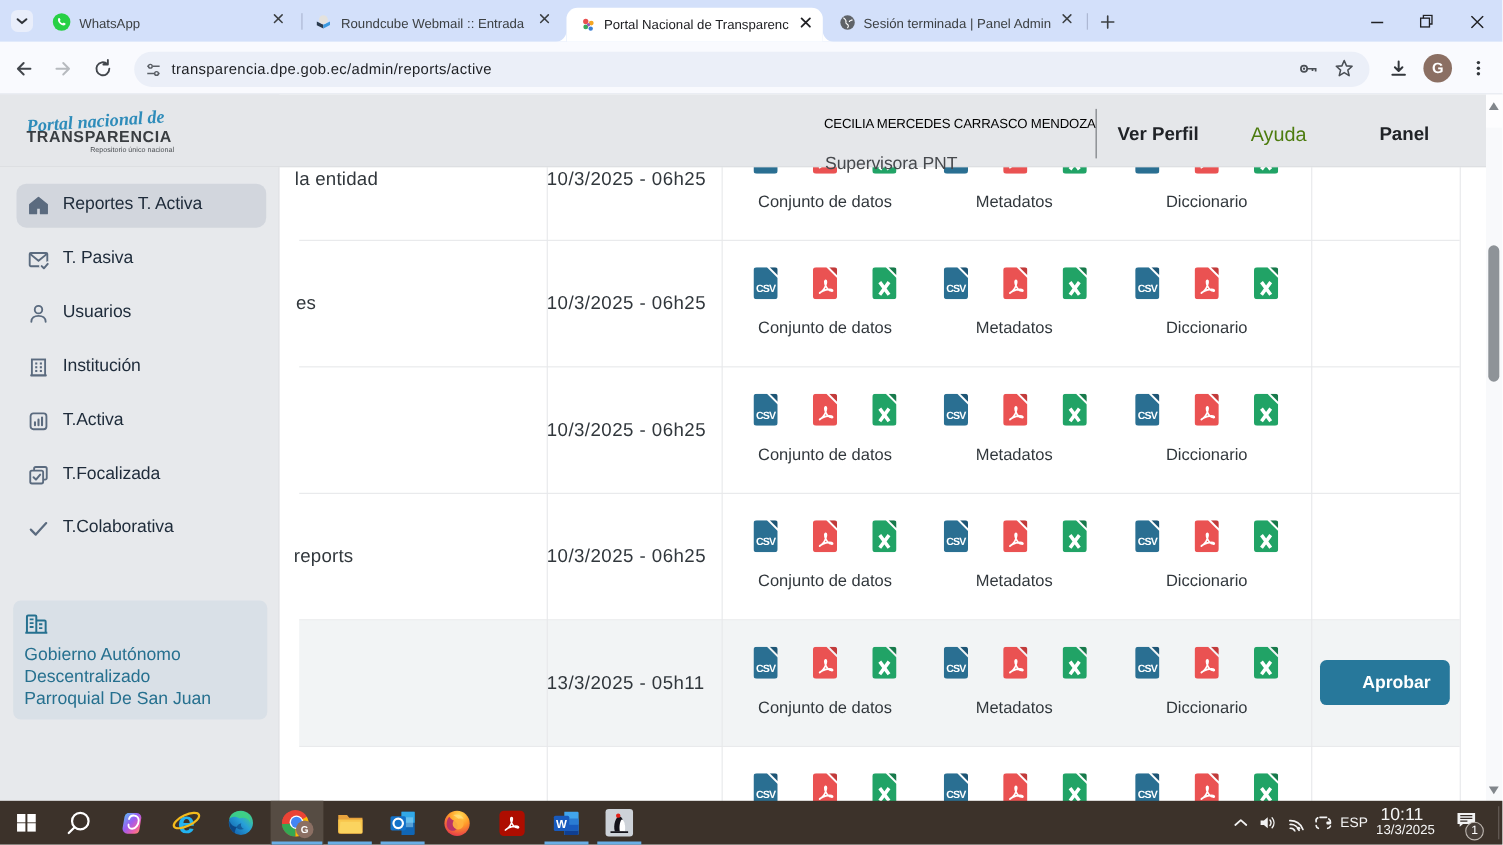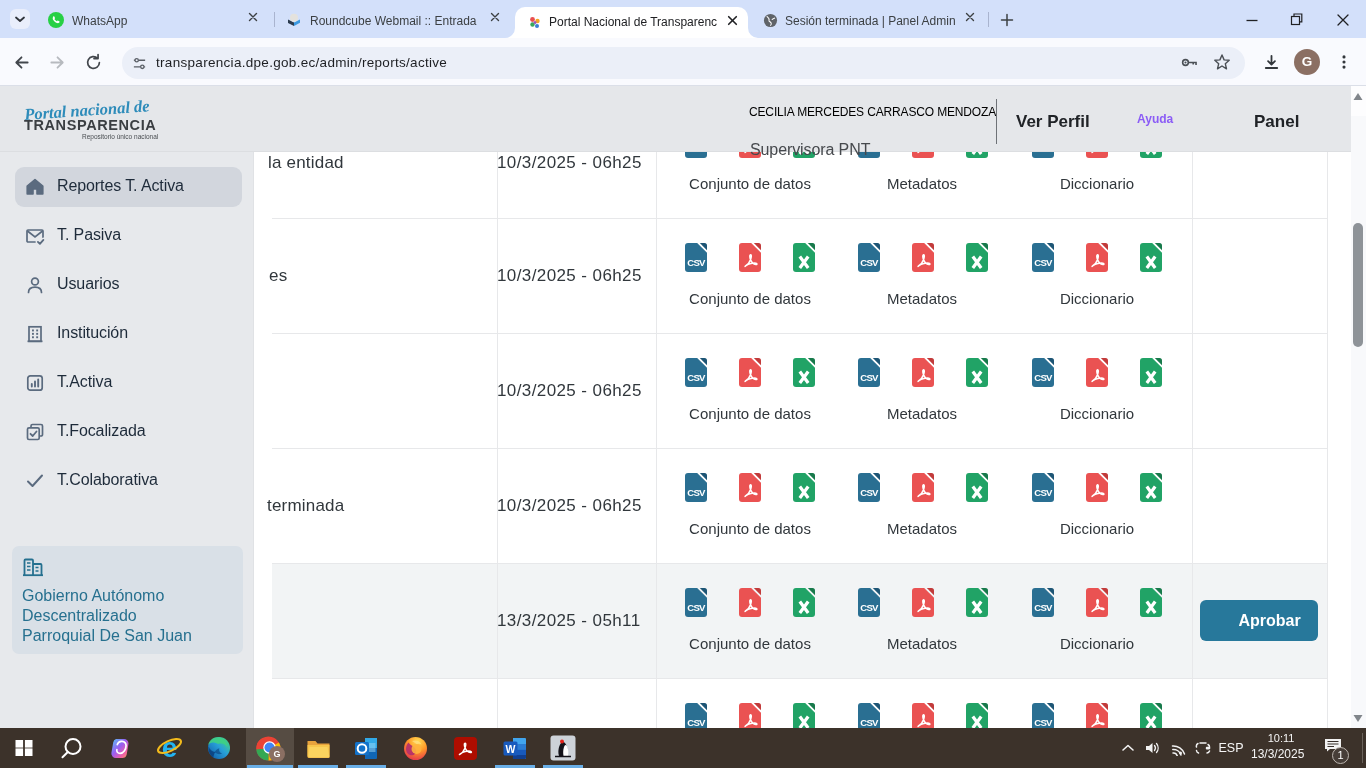--- a/index.html
+++ b/index.html
@@ -268,21 +268,21 @@
   </svg>
 <svg class="ficon" style="left:1140px;top:358px" width="22" height="29" viewBox="0 0 22 29">
     <path d="M3 0 H12.2 L22 9.8 V26 a3 3 0 0 1 -3 3 H3 a3 3 0 0 1 -3 -3 V3 a3 3 0 0 1 3 -3 Z" fill="#21a366"></path>
     <path d="M14.8 0 L22 7.2 V2.5 a2.5 2.5 0 0 0 -2.5 -2.5 Z" fill="#177a4b"></path>
     <path d="M6.8 13.5 L15.2 25 M15.2 13.5 L6.8 25" stroke="#fff" stroke-width="3.2" stroke-linecap="butt"></path>
   </svg>
 <div class="lbl" style="left:750px;top:405px">Conjunto de datos</div>
 <div class="lbl" style="left:922px;top:405px">Metadatos</div>
 <div class="lbl" style="left:1097px;top:405px">Diccionario</div>
 <div class="date" style="top:495.5px">10/3/2025 - 06h25</div>
-<div class="celltxt" style="left:267px;top:495.5px">terminada</div>
+<div class="celltxt" style="left:267px;top:495.5px">reports</div>
 <svg class="ficon" style="left:685px;top:473px" width="22" height="29" viewBox="0 0 22 29">
     <path d="M3 0 H12.2 L22 9.8 V26 a3 3 0 0 1 -3 3 H3 a3 3 0 0 1 -3 -3 V3 a3 3 0 0 1 3 -3 Z" fill="#2a6f92"></path>
     <path d="M14.8 0 L22 7.2 V2.5 a2.5 2.5 0 0 0 -2.5 -2.5 Z" fill="#1d5575"></path>
     <text x="11" y="22.8" font-family="Liberation Sans, sans-serif" font-size="9.6" font-weight="bold" fill="#fff" text-anchor="middle" letter-spacing="-0.75">CSV</text>
   </svg>
 <svg class="ficon" style="left:739px;top:473px" width="22" height="29" viewBox="0 0 22 29">
     <path d="M3 0 H12.2 L22 9.8 V26 a3 3 0 0 1 -3 3 H3 a3 3 0 0 1 -3 -3 V3 a3 3 0 0 1 3 -3 Z" fill="#ea5252"></path>
     <path d="M14.8 0 L22 7.2 V2.5 a2.5 2.5 0 0 0 -2.5 -2.5 Z" fill="#c23a3a"></path>
     <path d="M6.2 23.2 c1.8 -0.9 4.3 -3.8 5.3 -6.5 c1 -2.6 1.1 -4.8 0.2 -4.9 c-1 -0.1 -1.3 2.2 -0.1 4.9 c1 2.4 3.3 4.6 5.2 4.9 c1.4 0.2 1.6 -1 0.1 -1.4 c-2.6 -0.6 -7.6 0.7 -9.6 2.3 c-1.2 1 -1.4 1.4 -1.1 0.7 Z" fill="none" stroke="#fff" stroke-width="1.5" stroke-linejoin="round" stroke-linecap="round"></path>
   </svg>
@@ -422,21 +422,21 @@
 <div class="abs" style="z-index:5;left:0;top:86px;width:1351px;height:66px;background:#e5e7ea;border-bottom:1px solid #dcdee1"></div>
 <div class="abs" style="z-index:6;left:24px;top:97px;width:210px;height:52px">
 <div style="font-family:'Liberation Serif',serif;font-style:italic;font-weight:bold;font-size:16.5px;color:#2e8cba;transform:rotate(-4deg) translateY(4px);transform-origin:left;position:relative;top:4px">Portal nacional de</div>
 <div style="font-size:14.5px;font-weight:bold;color:#3a3e42;letter-spacing:0.6px;margin-top:0px;position:relative;top:0px">TRANSPARENCIA</div>
 <div style="font-size:6.5px;color:#4a4e52;margin-left:58px">Repositorio único nacional</div>
   </div>
 <div class="abs" style="z-index:6;left:749px;top:105px;font-size:12px;color:#000000;letter-spacing:-0.15px">CECILIA MERCEDES CARRASCO MENDOZA</div>
 <div class="abs" style="z-index:6;left:750px;top:141px;font-size:16px;letter-spacing:-0.1px;color:#46494d">Supervisora PNT</div>
 <div class="abs" style="z-index:6;left:996px;top:99px;width:1px;height:45px;background:#6e7277"></div>
 <div class="abs" style="z-index:6;left:1016px;top:112px;font-size:17px;font-weight:bold;color:#202327">Ver Perfil</div>
-<div class="abs" style="z-index:6;left:1137px;top:112px;font-size:12px;font-weight:bold;color:#8b5cf6">Ayuda</div>
+<div class="abs" style="z-index:6;left:1137px;top:112px;font-size:18px;font-weight:normal;color:#4d7c0f">Ayuda</div>
 <div class="abs" style="z-index:6;left:1254px;top:112px;font-size:17px;font-weight:bold;color:#202327">Panel</div>
 <div class="abs" style="z-index:4;left:0;top:152px;width:254px;height:576px;background:#e7e9ec;border-right:1px solid #e0e2e5"></div>
 <div class="abs" style="z-index:5;left:15px;top:167px;width:227px;height:40px;border-radius:9px;background:#d2d6dd"></div>
 <svg class="abs" style="z-index:6;left:25px;top:176.5px" width="20" height="20" viewBox="0 0 20 20">
     <path d="M2.2 9 L10 2.6 L17.8 9 V17 H12 V12 H8 V17 H2.2 Z" fill="#5b6b7f" stroke="#5b6b7f" stroke-width="1.6" stroke-linejoin="round"></path>
   </svg>
 <div class="abs mtext" style="z-index:6;top:177.0px">Reportes T. Activa</div>
 <svg class="abs" style="z-index:6;left:25px;top:225.5px" width="20" height="20" viewBox="0 0 20 20">
     <rect x="2" y="4" width="16" height="12" rx="1" fill="none" stroke="#5b6b7f" stroke-width="1.7"></rect>
     <path d="M2.5 5 L10 11 L17.5 5" fill="none" stroke="#5b6b7f" stroke-width="1.7"></path>
@@ -606,20 +606,20 @@
     <path d="M2.5 6 A12 12 0 0 1 14.5 14" stroke="#f2f2f2" stroke-width="1.5" fill="none" stroke-linecap="round"></path>
     <path d="M2.8 9.5 A8 8 0 0 1 11 15" stroke="#f2f2f2" stroke-width="1.5" fill="none" stroke-linecap="round"></path>
     <path d="M3 13 a4 4 0 0 1 4.2 2.8" stroke="#f2f2f2" stroke-width="1.5" fill="none" stroke-linecap="round"></path>
     <circle cx="10.5" cy="13" r="1.5" fill="#f2f2f2"></circle>
   </svg>
 <svg class="abs" style="z-index:12;left:1195px;top:741px" width="16" height="14" viewBox="0 0 16 14">
     <path d="M5 2 h6 M13 3.5 a3 3 0 0 1 1.5 3 v1 M14.5 10 a3 3 0 0 1 -2.5 2 M3.5 12 a3 3 0 0 1 -2 -2.5 M1.5 6 a3 3 0 0 1 1.5 -3.5" fill="none" stroke="#f2f2f2" stroke-width="1.5" stroke-linecap="round"></path>
     <rect x="10.8" y="5.8" width="3.8" height="2.8" rx="1" fill="#f2f2f2"></rect>
   </svg>
 <div class="abs" style="z-index:12;left:1218px;top:741px;width:26px;text-align:center;font-size:12.5px;color:#f5f5f5">ESP</div>
-<div class="abs" style="z-index:12;left:1255px;top:732px;width:52px;text-align:center;font-size:11px;color:#f5f5f5">10:11</div>
+<div class="abs" style="z-index:12;left:1255px;top:732px;width:52px;text-align:left;font-size:16px;color:#f5f5f5">10:11</div>
 <div class="abs" style="z-index:12;left:1251px;top:747px;width:60px;font-size:12px;color:#f5f5f5">13/3/2025</div>
 <svg class="abs" style="z-index:12;left:1324px;top:738px" width="18" height="14" viewBox="0 0 18 14">
     <path d="M1 1 H17 V11 H6 L3 13.5 V11 H1 Z" fill="#f2f2f2"></path>
     <path d="M3.5 3.5 H14.5 M3.5 6 H14.5 M3.5 8.5 H10" stroke="#372e29" stroke-width="1.1"></path>
   </svg>
 <div class="abs" style="z-index:13;left:1332px;top:747px;width:17px;height:17px;border-radius:50%;background:#473e38;border:1px solid #bdb6b0;color:#fff;font-size:11px;text-align:center;line-height:15px">1</div>
 <div class="abs" style="z-index:12;left:1361.5px;top:733px;width:1px;height:30px;background:#6a625b"></div>
 
 </body></html>

